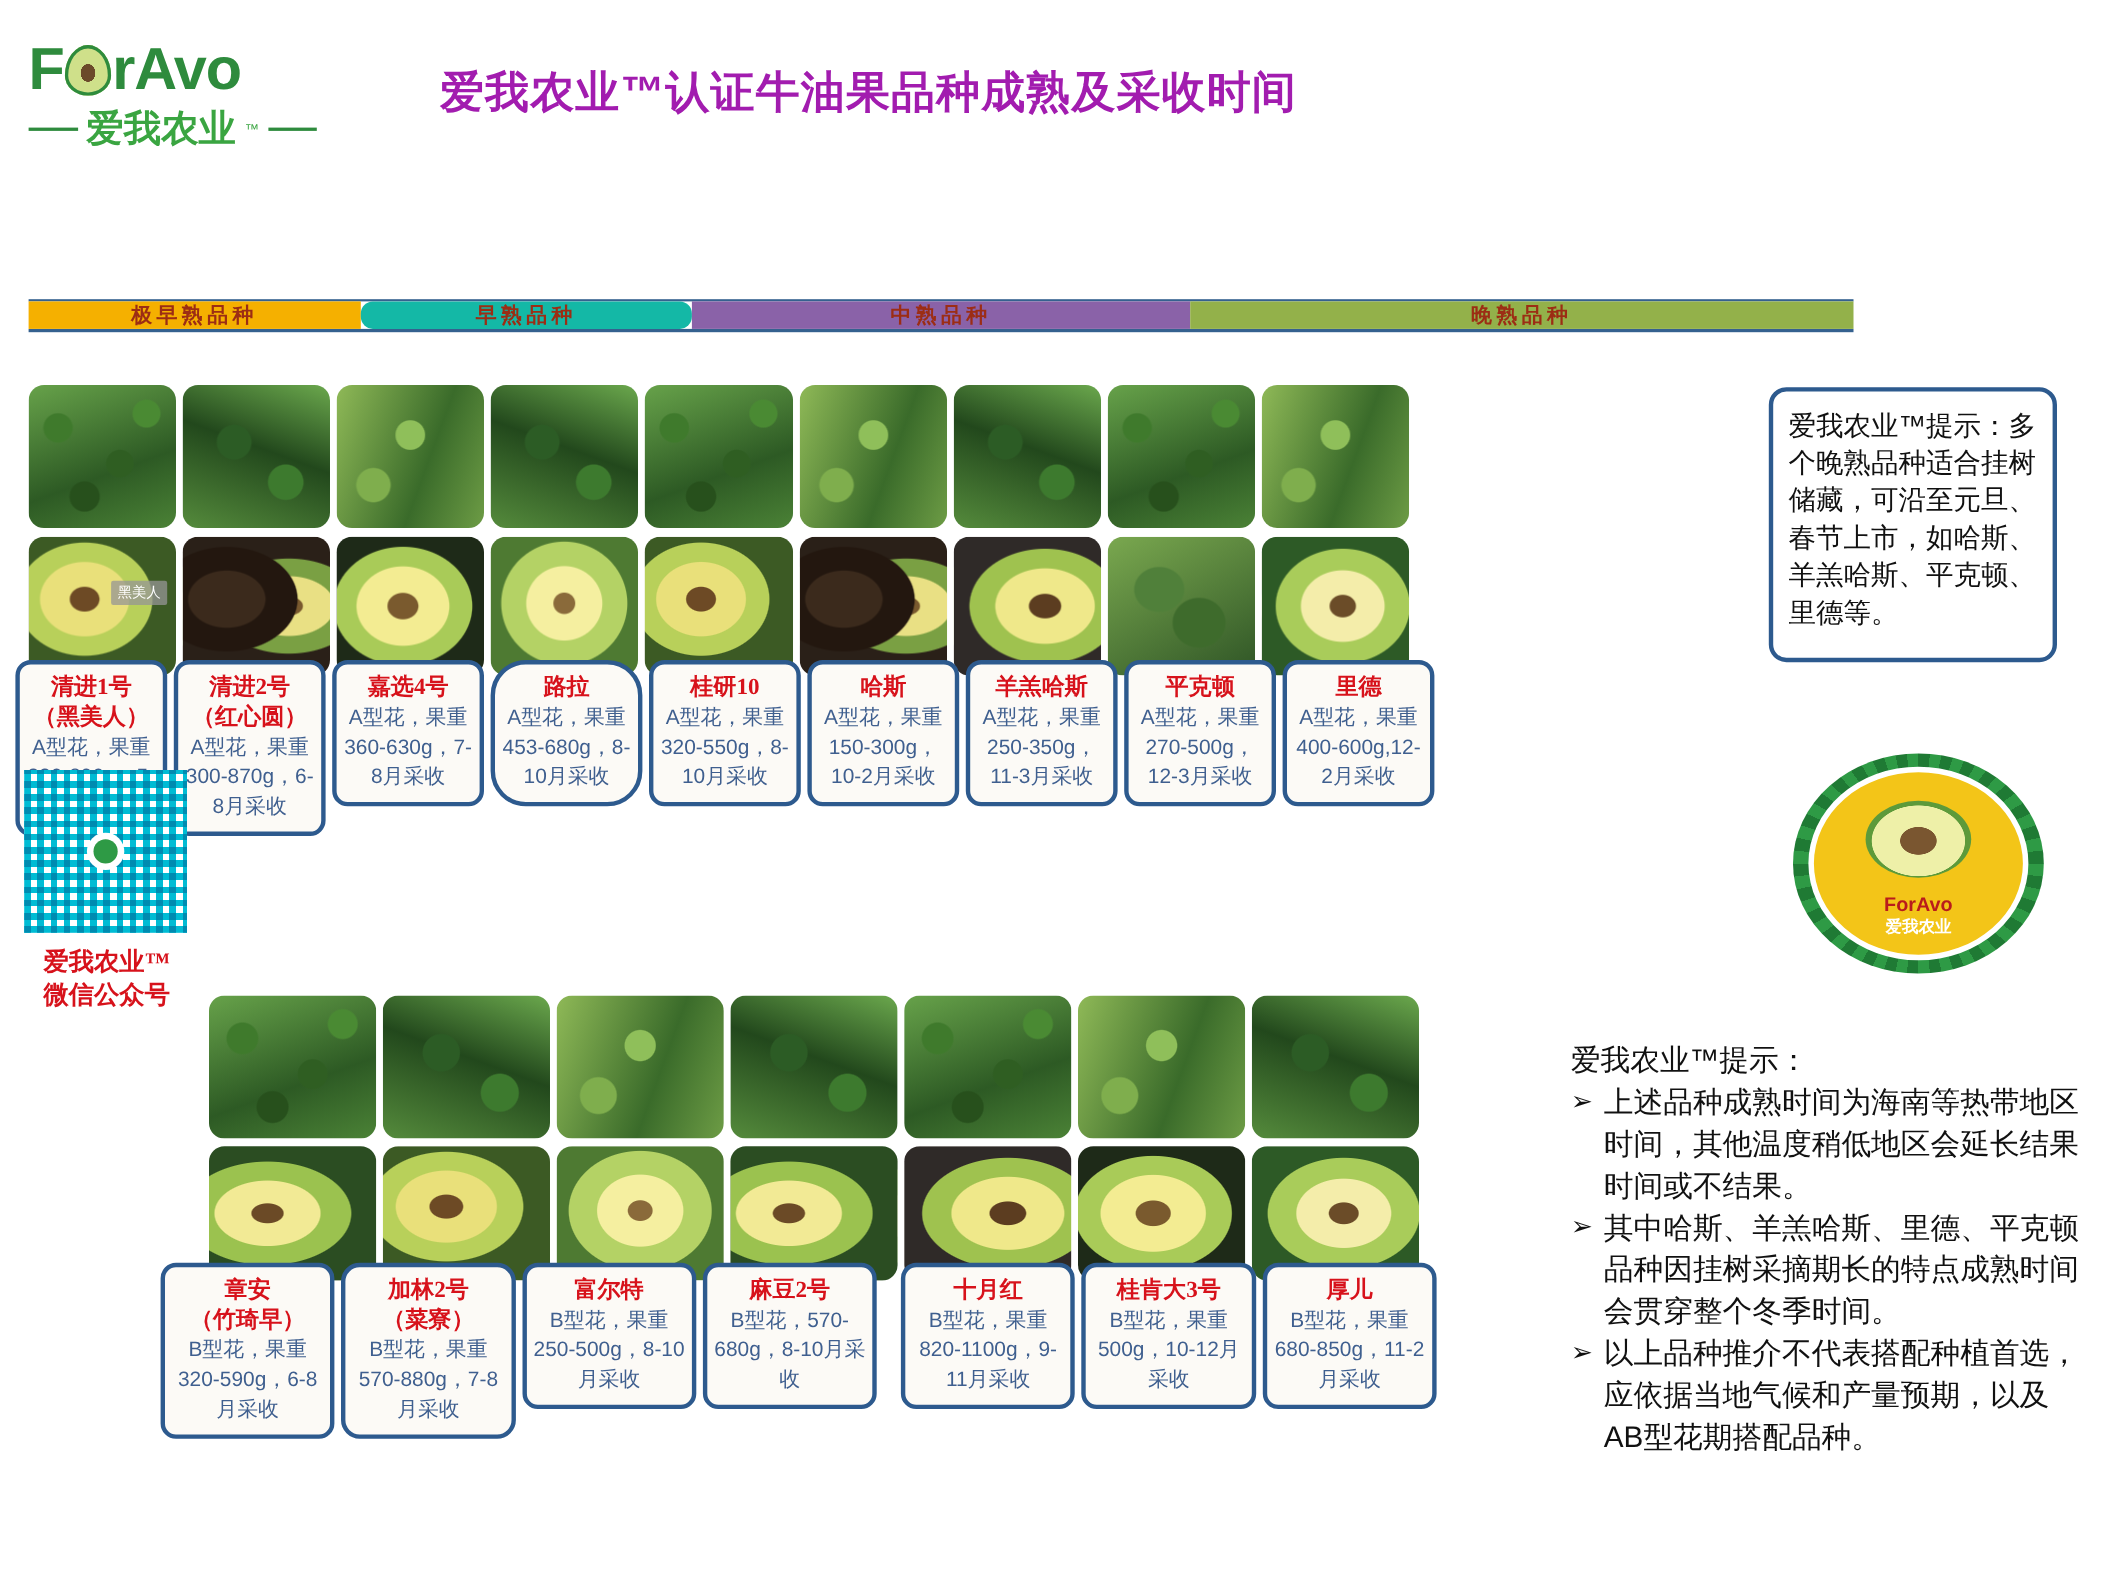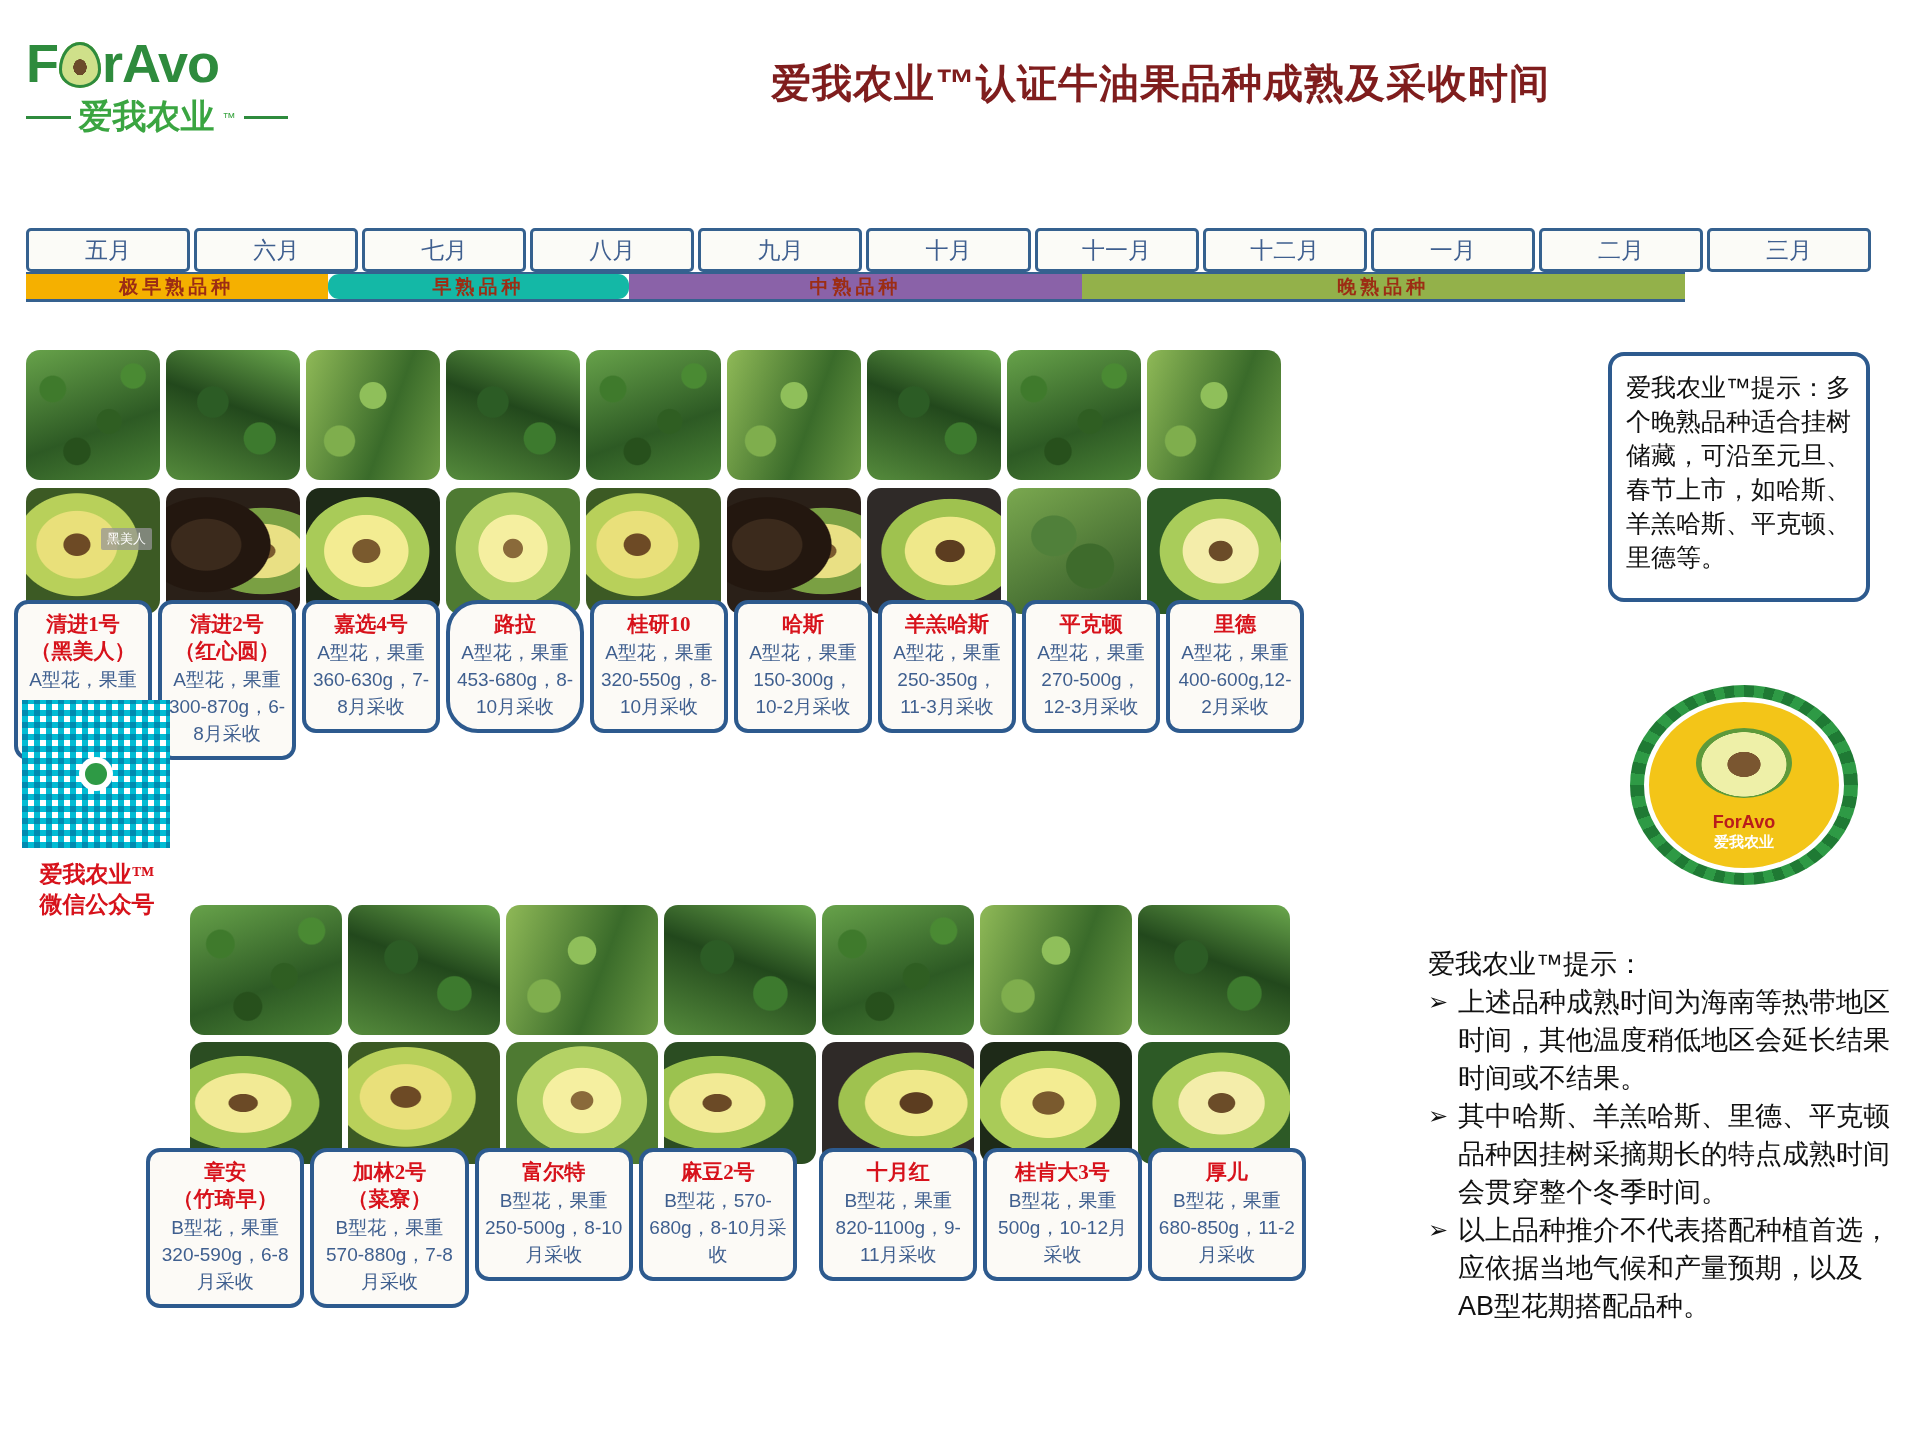--- a/index.html
+++ b/index.html
@@ -18,22 +18,22 @@
   .logo-word .f { color: #2e8b3d; }
   .avo-o { display: inline-block; width: 42px; height: 46px; border-radius: 50% 50% 50% 50%/ 60% 60% 40% 40%;
            background: radial-gradient(ellipse at 50% 55%, #6b4a2a 0 22%, #cfe08a 23% 62%, #8cbf3f 63% 100%);
            vertical-align: -6px; margin: 0 1px; box-shadow: inset 0 0 0 3px #2e8b3d; }
   .logo-sub { display: flex; align-items: center; gap: 8px; margin-top: 2px; }
   .logo-line { flex: 1; height: 3px; background: #2e8b3d; }
   .logo-cn { font-size: 34px; font-weight: 700; color: #3aa541; white-space: nowrap; }
   .logo-tm { font-size: 13px; color: #3aa541; vertical-align: super; }
 
   
-  .title { position: absolute; left: 400px; top: 56px; width: 1150px; text-align: right;
-           font-size: 40px; font-weight: 700; color: #7f1d1d; letter-spacing: 1px; }
+  .title { position: absolute; left: 400px; top: 56px; width: 1150px; text-align: left;
+           font-size: 40px; font-weight: 700; color: #a21caf; letter-spacing: 1px; }
 
   
   .month-row { position: absolute; left: 26px; top: 228px; width: 1845px; height: 44px;
                display: flex; gap: 4px; }
   .month-cell { flex: 1; border: 3px solid #35618f; border-radius: 5px;
                 background: #fbfbf7; display: flex; align-items: center; justify-content: center;
                 font-size: 23px; color: #3f5f8f; font-family: "Liberation Serif", serif; }
 
   
   .season-row { position: absolute; left: 26px; top: 272px; width: 1659px; height: 30px;
@@ -147,33 +147,20 @@
     <div class="logo-sub">
       <span class="logo-line"></span>
       <span class="logo-cn">爱我农业</span>
       <span class="logo-tm">™</span>
       <span class="logo-line"></span>
     </div>
   </div>
 
   <div class="title">爱我农业™认证牛油果品种成熟及采收时间</div>
 
-  <div class="month-row" id="month-row">
-      <div class="month-cell">五月</div>
-      <div class="month-cell">六月</div>
-      <div class="month-cell">七月</div>
-      <div class="month-cell">八月</div>
-      <div class="month-cell">九月</div>
-      <div class="month-cell">十月</div>
-      <div class="month-cell">十一月</div>
-      <div class="month-cell">十二月</div>
-      <div class="month-cell">一月</div>
-      <div class="month-cell">二月</div>
-      <div class="month-cell">三月</div>
-    </div>
 
   <div class="season-row" id="season-row">
       <div class="season-cell" style="flex: 2 0 0px; background: rgb(245, 176, 0);">极早熟品种</div>
       <div class="season-cell" style="flex: 2 0 0px; background: #14b8a6; border-radius: 11px;">早熟品种</div>
       <div class="season-cell" style="flex: 3 0 0px; background: rgb(138, 98, 168);">中熟品种</div>
       <div class="season-cell" style="flex: 4 0 0px; background: rgb(147, 177, 74);">晚熟品种</div>
     </div>
 
   <div class="photo-row" id="row1-tree" style="left:26px; top:310px; width:1255px; height:130px;">
       <div class="ph tree-a" style="flex: 1 1 0%;"></div>

